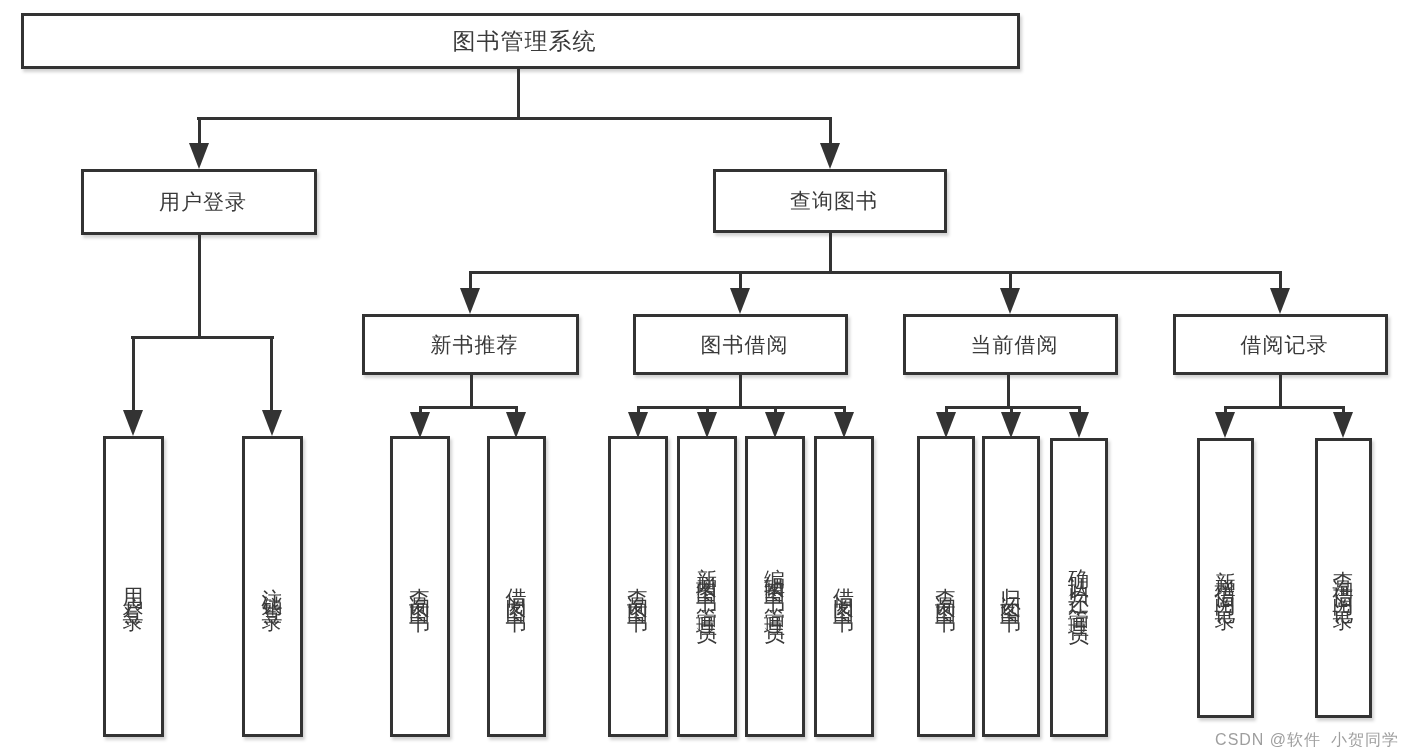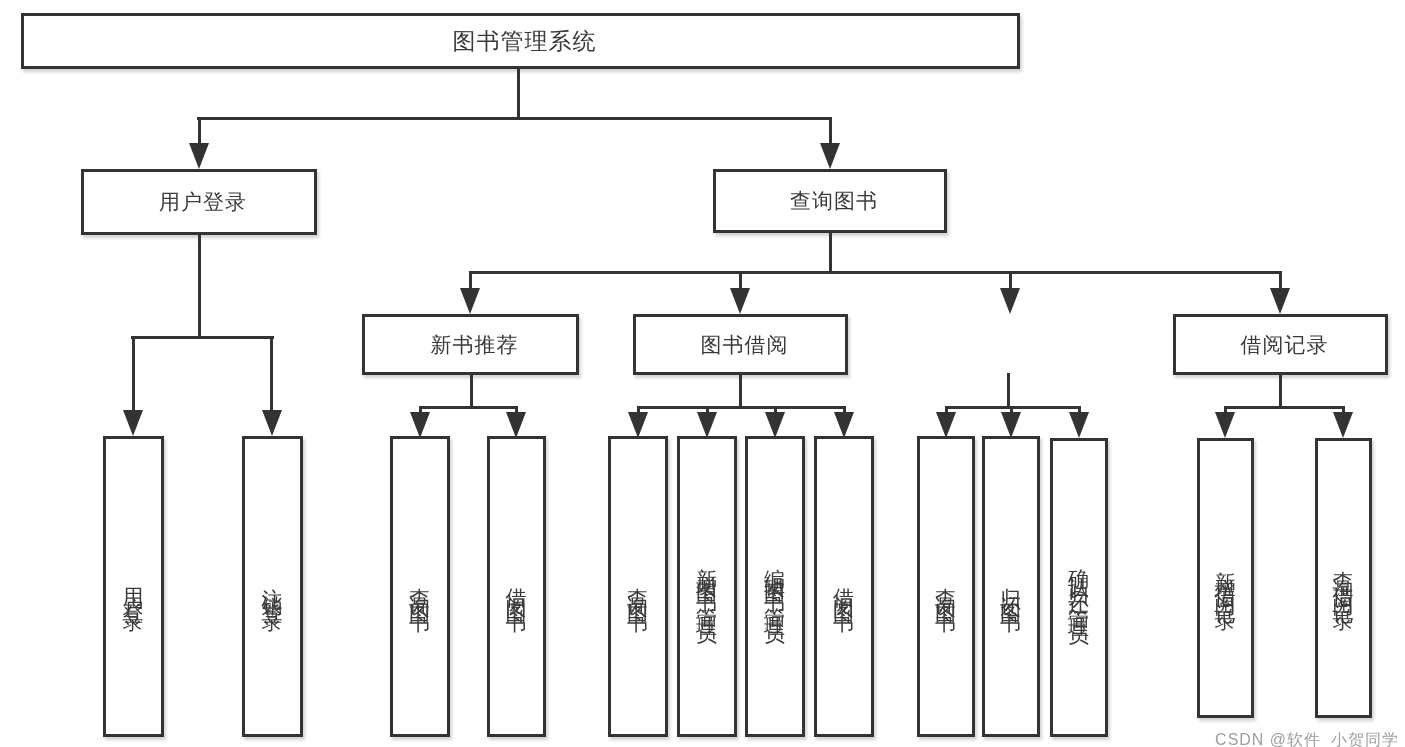--- a/index.html
+++ b/index.html
@@ -77,20 +77,21 @@
   <div class="ahead" style="left:460px;top:288px;"></div>
   <div class="vline" style="left:739px;top:271px;height:19px;"></div>
   <div class="ahead" style="left:730px;top:288px;"></div>
   <div class="vline" style="left:1009px;top:271px;height:19px;"></div>
   <div class="ahead" style="left:1000px;top:288px;"></div>
   <div class="vline" style="left:1279px;top:271px;height:19px;"></div>
   <div class="ahead" style="left:1270px;top:288px;"></div>
 
   <div class="node hnode" style="left:633px;top:314px;width:215px;height:61px;">图书借阅</div>
   <div class="node hnode" style="left:362px;top:314px;width:217px;height:61px;">新书推荐</div>
+  <div class="node hnode" style="left:903px;top:314px;width:215px;height:61px;">当前借阅</div>
   <div class="node hnode" style="left:1173px;top:314px;width:215px;height:61px;">借阅记录</div>
 
   <div class="vline" style="left:470px;top:373px;height:36px;"></div>
   <div class="hline" style="left:419px;top:406px;width:98px;"></div>
   <div class="vline" style="left:419px;top:406px;height:9px;"></div>
   <div class="ahead" style="left:410px;top:412px;"></div>
   <div class="vline" style="left:515px;top:406px;height:9px;"></div>
   <div class="ahead" style="left:506px;top:412px;"></div>
 
   <div class="vline" style="left:739px;top:373px;height:36px;"></div>

